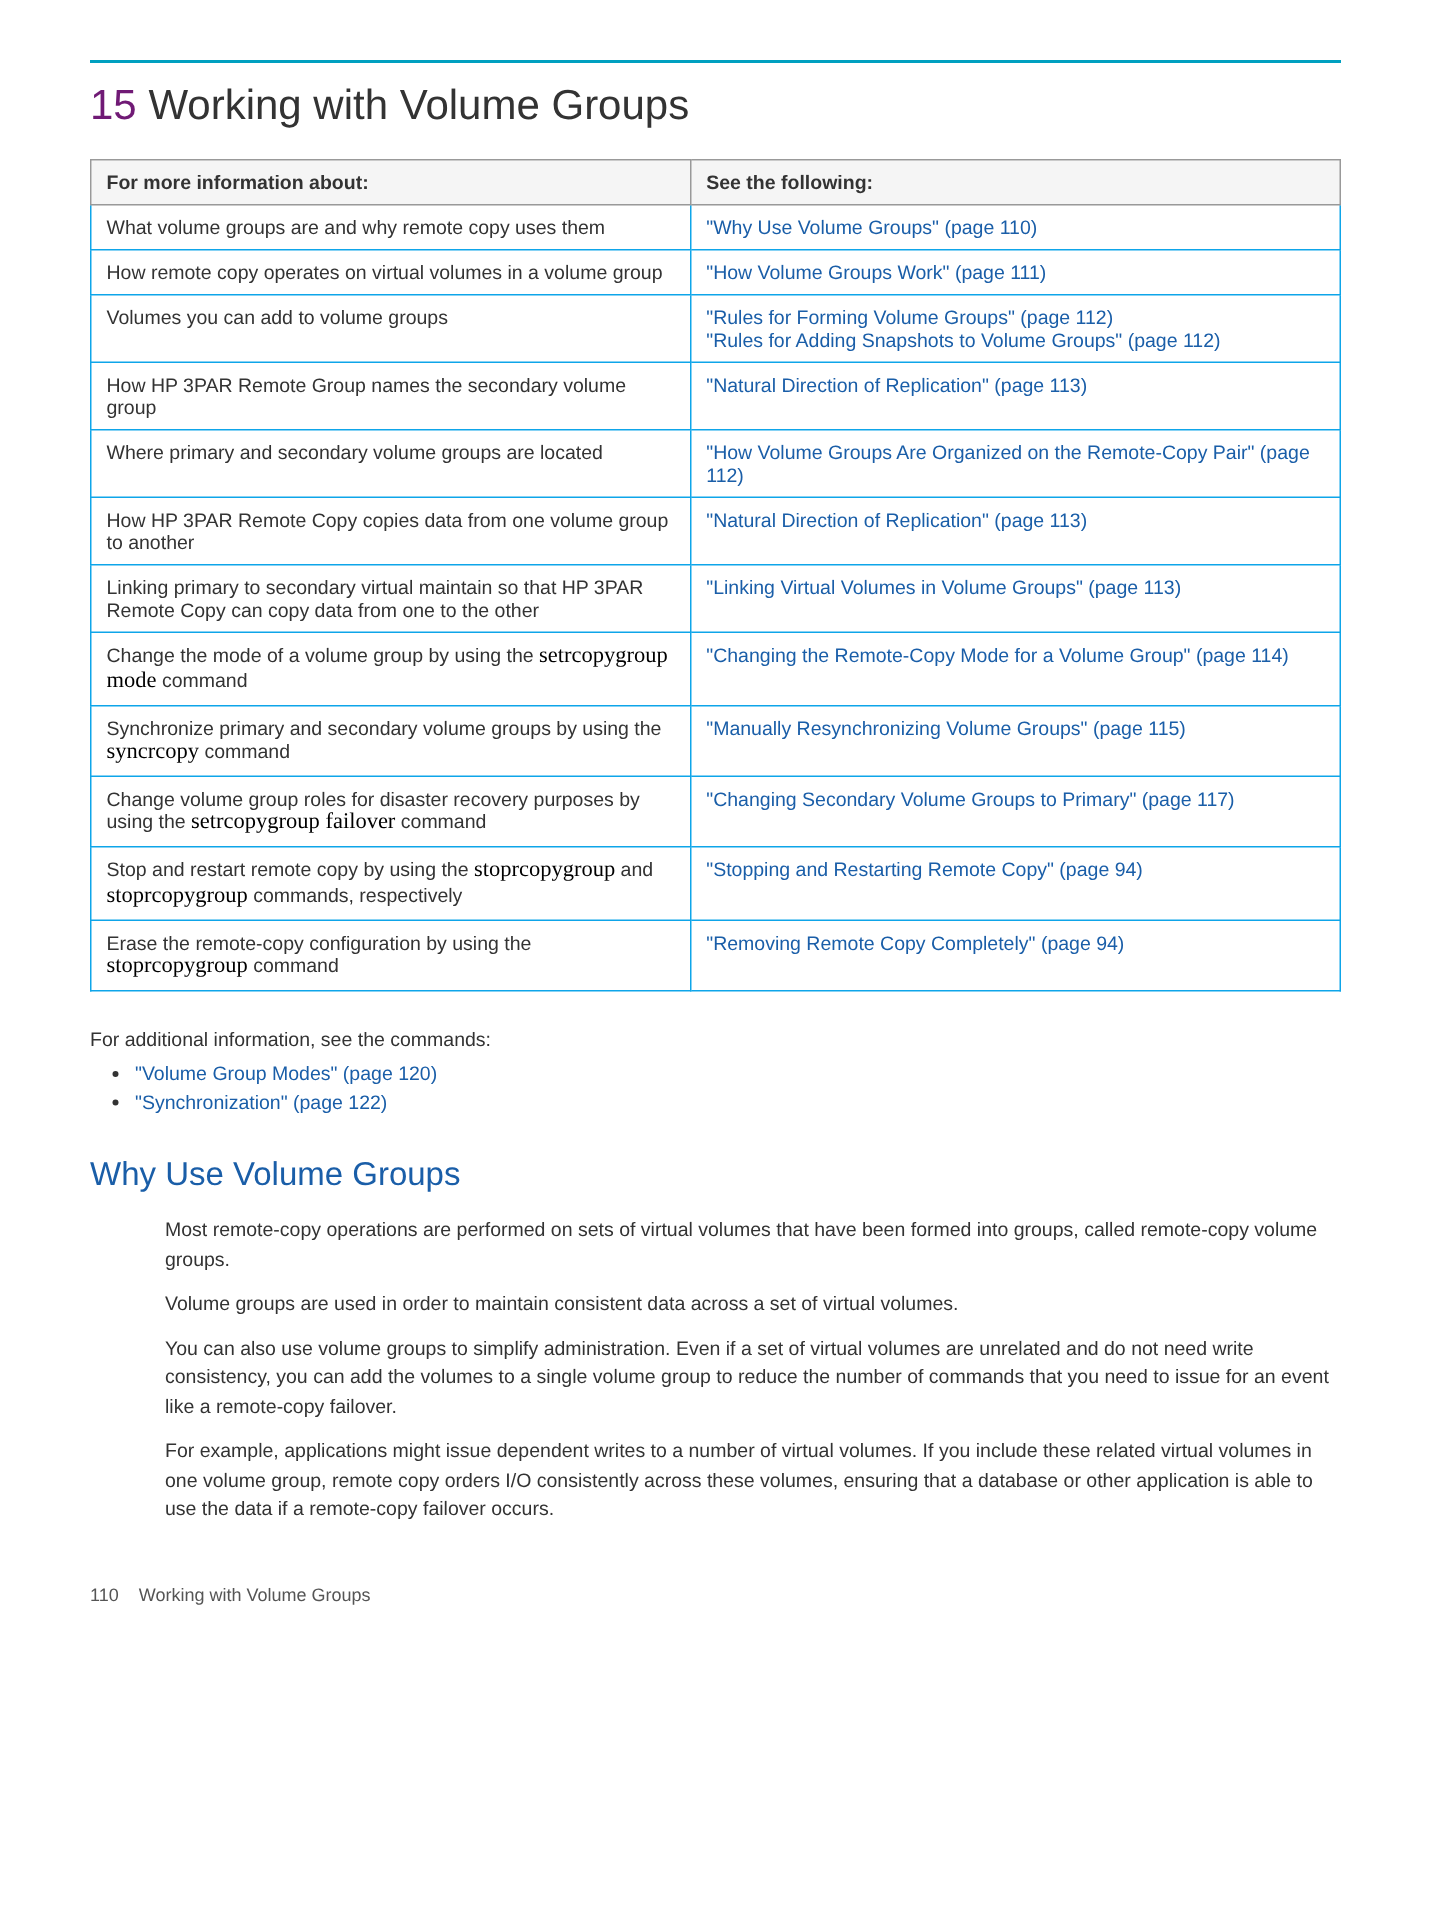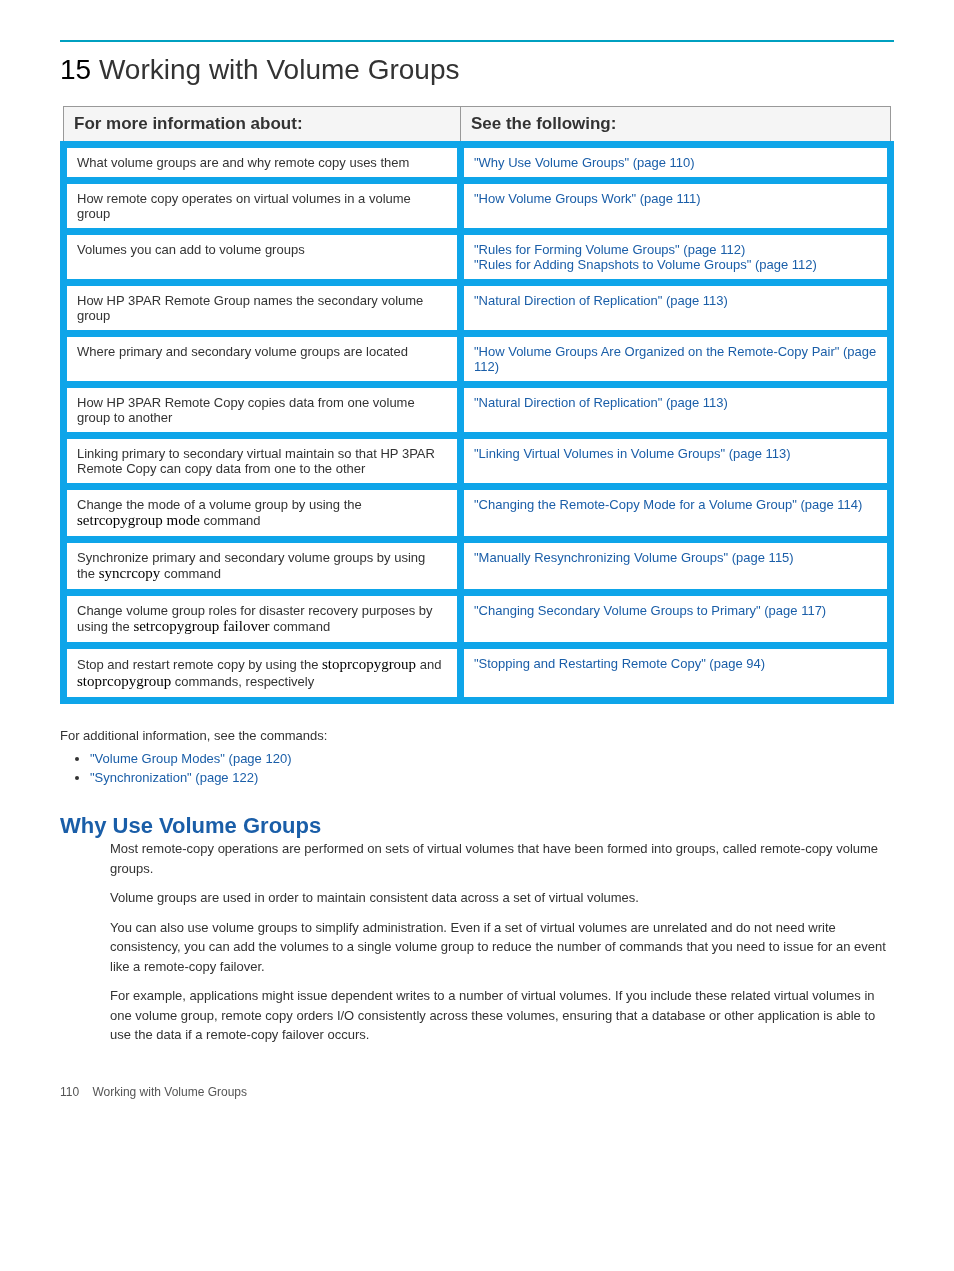--- a/index.html
+++ b/index.html
@@ -16,42 +16,42 @@
     .page-title {
       font-size: 28px;
       font-weight: normal;
       color: #333;
       margin-bottom: 20px;
       border-top: 2px solid #00a0c0;
       padding-top: 12px;
     }
 
     .page-title span.chapter-num {
-      color: #000000;
+      color: #701a75;
       margin-top: 24px;
     }
 
     table.info-table {
       width: 100%;
       border-collapse: collapse;
       margin-bottom: 24px;
       font-size: 13px;
     }
 
     table.info-table th {
       background: #f5f5f5;
       border: 1px solid #999;
       padding: 7px 10px;
       text-align: left;
       font-weight: bold;
-      font-size: 17px;
+      font-size: 13px;
     }
 
     table.info-table td {
-      border: 7px solid #0ea5e9;
+      border: 1px solid #0ea5e9;
       padding: 7px 10px;
       vertical-align: top;
       margin-top: 22px;
     }
 
     table.info-table td.left-col {
       width: 48%;
     }
 
     table.info-table td.right-col {
@@ -84,23 +84,23 @@
       margin-left: 30px;
       margin-top: 6px;
     }
 
     .bullet-list li {
       margin-bottom: 4px;
     }
 
     .section-heading {
       font-size: 22px;
-      font-weight: bold;
+      font-weight: normal;
       color: #1a5ea8;
-      margin-bottom: 0;
+      margin-bottom: 14px;
       margin-top: 4px;
     }
 
     .section-body p {
       margin-bottom: 10px;
       line-height: 1.5;
       font-size: 13px;
     }
 
     .section-body {
@@ -165,20 +165,24 @@
         <td class="right-col"><a href="#" class="link-text">"Manually Resynchronizing Volume Groups" (page 115)</a></td>
       </tr>
       <tr>
         <td class="left-col">Change volume group roles for disaster recovery purposes by using the <code>setrcopygroup failover</code> command</td>
         <td class="right-col"><a href="#" class="link-text">"Changing Secondary Volume Groups to Primary" (page 117)</a></td>
       </tr>
       <tr>
         <td class="left-col">Stop and restart remote copy by using the <code>stoprcopygroup</code> and <code>stoprcopygroup</code> commands, respectively</td>
         <td class="right-col"><a href="#" class="link-text">"Stopping and Restarting Remote Copy" (page 94)</a></td>
       </tr>
+      <tr>
+        <td class="left-col">Erase the remote-copy configuration by using the <code>stoprcopygroup</code> command</td>
+        <td class="right-col"><a href="#" class="link-text">"Removing Remote Copy Completely" (page 94)</a></td>
+      </tr>
     </tbody>
 </table>
 
 <div class="additional-info">
   <p>For additional information, see the commands:</p>
   <ul class="bullet-list" id="additional-links">
   <li><a href="#" class="link-text">"Volume Group Modes" (page 120)</a></li>
       <li><a href="#" class="link-text">"Synchronization" (page 122)</a></li>
     </ul>
 </div>

